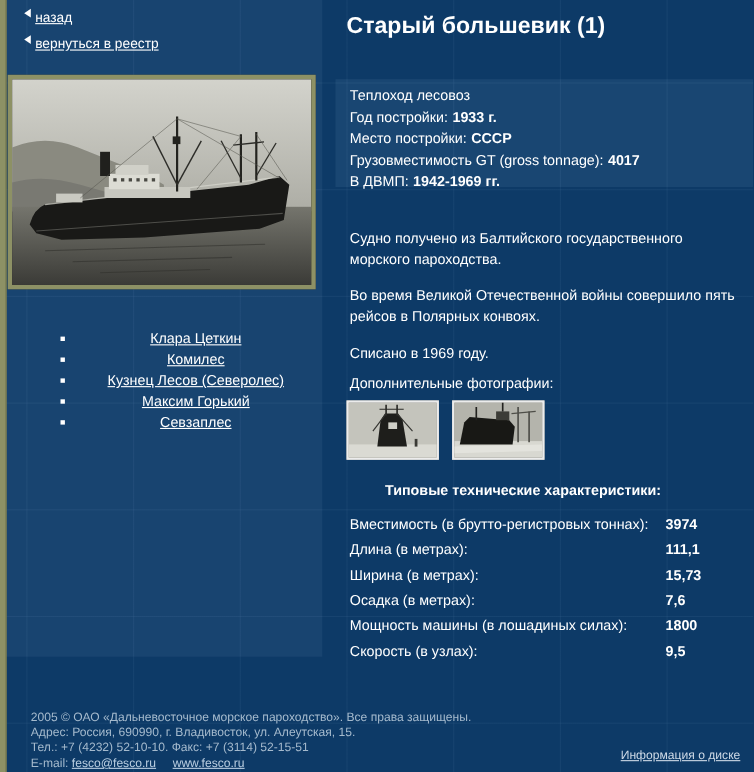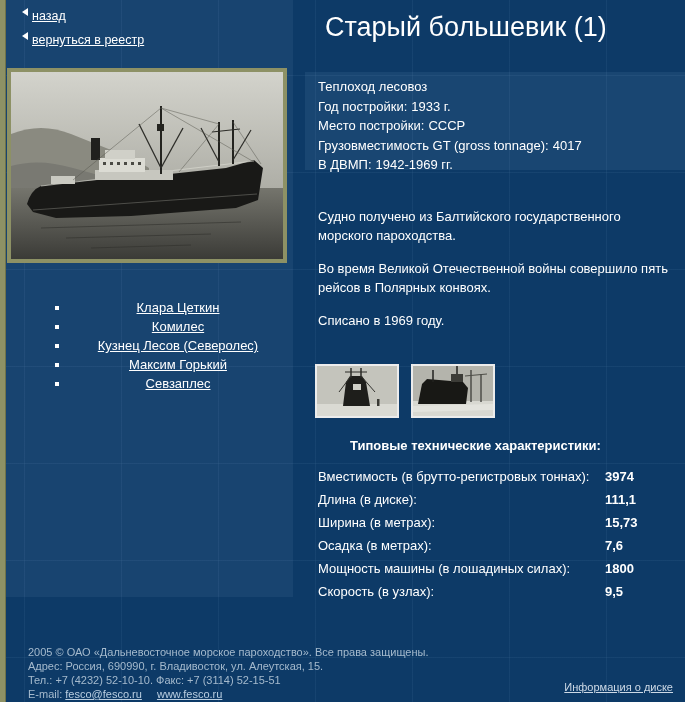--- a/index.html
+++ b/index.html
@@ -29,23 +29,23 @@
 
   
   .ships{position:absolute;left:18px;top:287px;width:266px;}
   .ships-title{font-weight:bold;font-size:13.5px;line-height:16px;}
   .ship-list{list-style:none;margin:13px 0 0 0;padding:0;text-align:center;}
   .ship-item{position:relative;padding-left:54px;line-height:15px;margin-bottom:4px;}
   .bullet{position:absolute;left:37px;top:6px;width:4px;height:4px;background:#ffffff;}
   .ship-item a{color:#ffffff;text-decoration:underline;font-size:13px;}
 
   
-  .page-title{position:absolute;left:325px;top:12px;margin:0;font-size:27px;font-weight:normal;color:#ffffff;}
+  .page-title{position:absolute;left:315px;top:12px;margin:0;font-size:21px;font-weight:bold;color:#ffffff;}
   .details{position:absolute;left:318px;top:77px;line-height:19.5px;font-size:13px;}
-  .detail-line .dv{font-weight:normal;margin-left:4px;}
+  .detail-line .dv{font-weight:bold;margin-left:4px;}
   .paragraphs{position:absolute;left:318px;top:207px;width:358px;line-height:19px;}
   .paragraphs p{margin:0 0 14px 0;}
   .photos-label{position:absolute;left:318px;top:341px;}
   .thumbs{position:absolute;left:315px;top:364px;}
   .thumb{display:inline-block;width:80px;height:50px;border:2px solid #ececec;margin-right:8px;vertical-align:top;background:#9a9a92;font-size:0;}
   .specs-title{position:absolute;left:318px;top:438px;font-weight:bold;margin-left:32px;}
   .specs{position:absolute;left:318px;top:469px;width:362px;}
   .spec-row{position:relative;height:23px;}
   .spec-value{position:absolute;left:287px;top:0;font-weight:bold;}
 
@@ -145,20 +145,21 @@
     <div class="detail-line"><span>Грузовместимость GT (gross tonnage):</span><span class="dv">4017</span></div>
     <div class="detail-line"><span>В ДВМП:</span><span class="dv">1942-1969 гг.</span></div>
   </div>
 
   <div class="paragraphs">
     <p>Судно получено из Балтийского государственного морского пароходства.</p>
     <p>Во время Великой Отечественной войны совершило пять рейсов в Полярных конвоях.</p>
     <p>Списано в 1969 году.</p>
   </div>
 
+  <div class="photos-label">Дополнительные фотографии:</div>
 
   <div class="thumbs">
     <a href="#" class="thumb">
       <svg viewBox="0 0 80 50" width="80" height="50" xmlns="http://www.w3.org/2000/svg">
         <rect width="80" height="50" fill="#c4c4bc"></rect>
         <rect y="38" width="80" height="12" fill="#dadad3"></rect>
         <path d="M26,40 L29,16 L33,10 L45,10 L49,16 L53,40 Z" fill="#1e1e1b"></path>
         <line x1="34" y1="2" x2="34" y2="12" stroke="#2a2a26" stroke-width="1.5"></line>
         <line x1="44" y1="2" x2="44" y2="12" stroke="#2a2a26" stroke-width="1.5"></line>
         <line x1="28" y1="6" x2="50" y2="6" stroke="#2a2a26" stroke-width="1"></line>
@@ -181,21 +182,21 @@
         <line x1="44" y1="0" x2="44" y2="8" stroke="#22221f" stroke-width="1.5"></line>
         <path d="M0,40 L80,38 L80,44 L0,46 Z" fill="#e6e6e0" opacity="0.8"></path>
       </svg>
     </a>
   </div>
 
   <div class="specs-title">Типовые технические характеристики:</div>
 
   <div class="specs">
     <div class="spec-row"><span class="spec-label">Вместимость (в брутто-регистровых тоннах):</span><span class="spec-value">3974</span></div>
-    <div class="spec-row"><span class="spec-label">Длина (в диске):</span><span class="spec-value">111,1</span></div>
+    <div class="spec-row"><span class="spec-label">Длина (в метрах):</span><span class="spec-value">111,1</span></div>
     <div class="spec-row"><span class="spec-label">Ширина (в метрах):</span><span class="spec-value">15,73</span></div>
     <div class="spec-row"><span class="spec-label">Осадка (в метрах):</span><span class="spec-value">7,6</span></div>
     <div class="spec-row"><span class="spec-label">Мощность машины (в лошадиных силах):</span><span class="spec-value">1800</span></div>
     <div class="spec-row"><span class="spec-label">Скорость (в узлах):</span><span class="spec-value">9,5</span></div>
   </div>
 
   <footer class="footer">
     <div>2005 © ОАО «Дальневосточное морское пароходство». Все права защищены.</div>
     <div>Адрес: Россия, 690990, г. Владивосток, ул. Алеутская, 15.</div>
     <div>Тел.: +7 (4232) 52-10-10. Факс: +7 (3114) 52-15-51</div>

